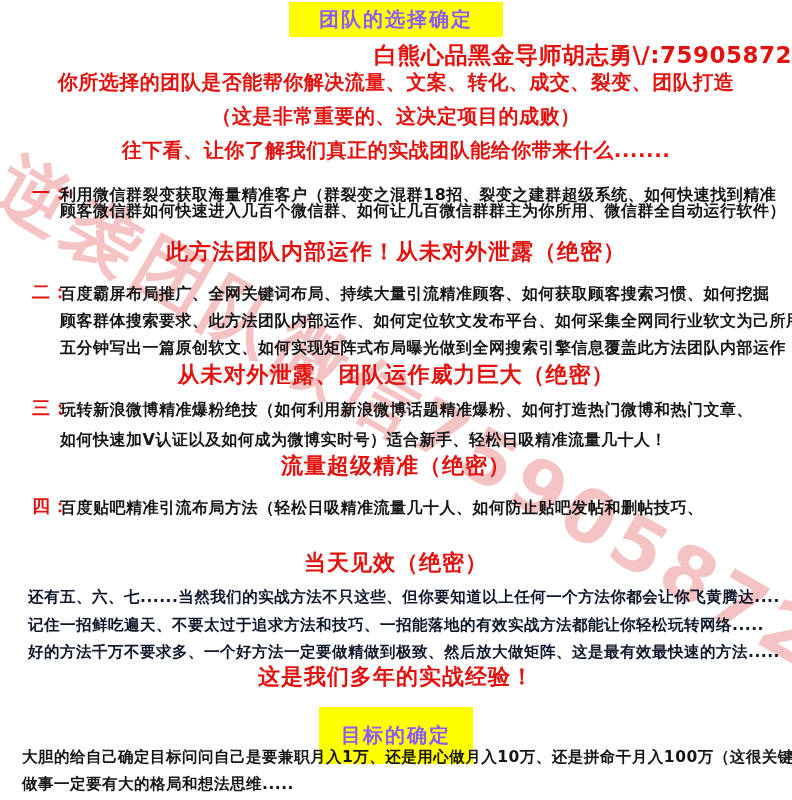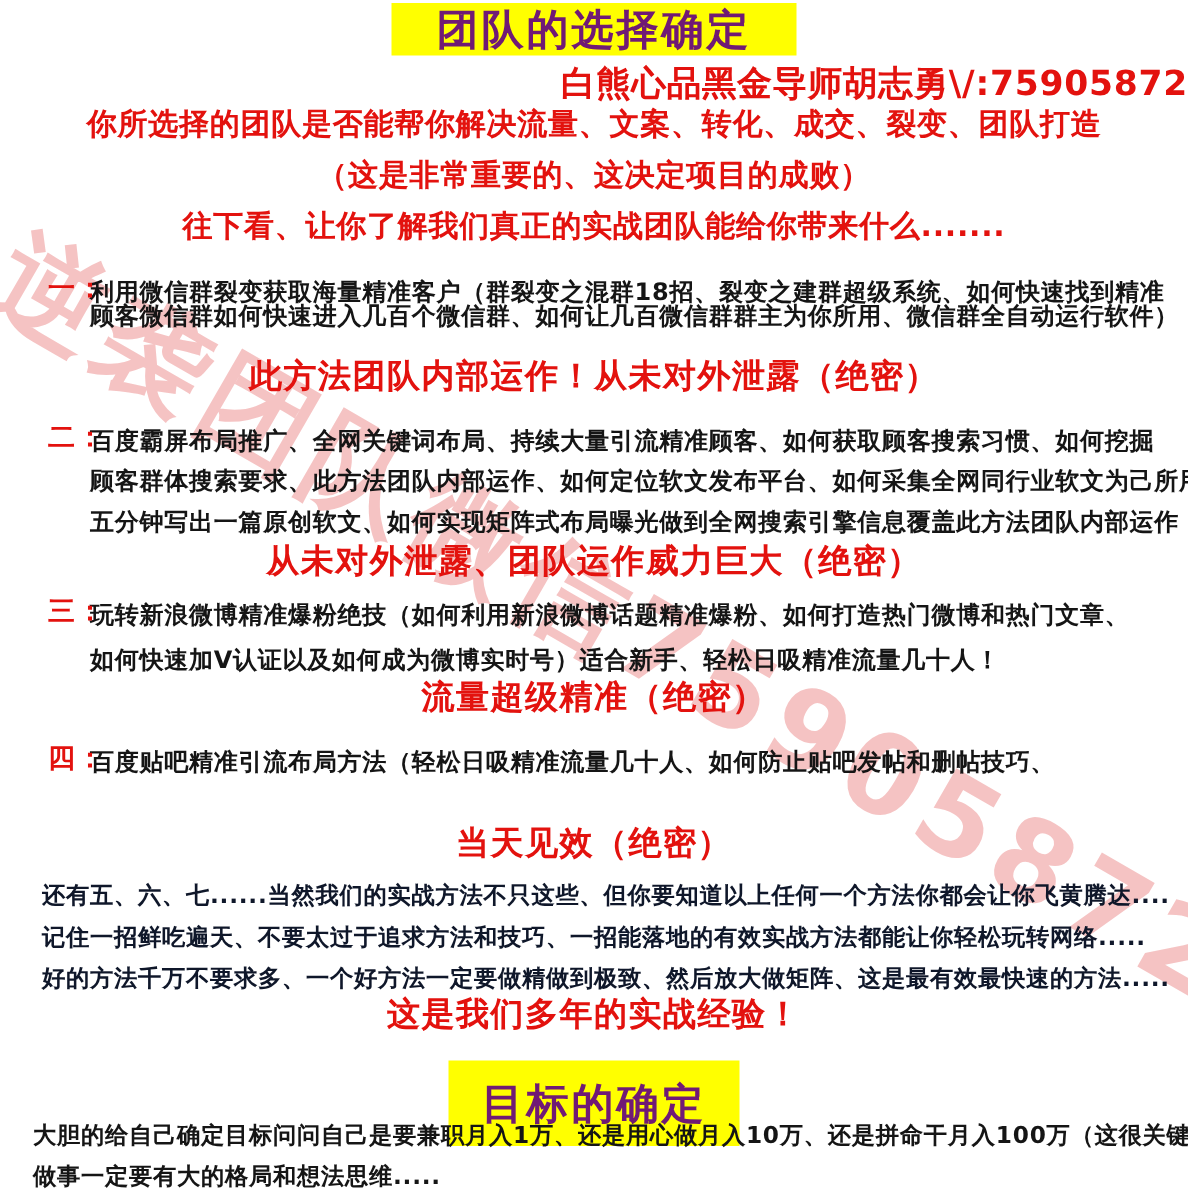--- a/index.html
+++ b/index.html
@@ -17,22 +17,22 @@
     left: 0;
     width: 792px;
     white-space: nowrap;
     z-index: 2;
   }
   .center { text-align: center; }
   .red { color: #e3120e; }
   .badge {
     display: inline-block;
     background: #ffff00;
-    color: #701a75;
-    font-size: 28px;
+    color: #8b5cf6;
+    font-size: 20px;
     line-height: 33px;
     padding: 1px 30px;
     letter-spacing: 2px;
   }
   .badge-sm { padding: 12px 22px; }
   .contact { font-size: 23px; letter-spacing: 0.5px; text-align: right; }
   .intro { font-size: 20px; letter-spacing: 0.5px; }
   .sec-line {
     position: absolute;
     left: 60px;

